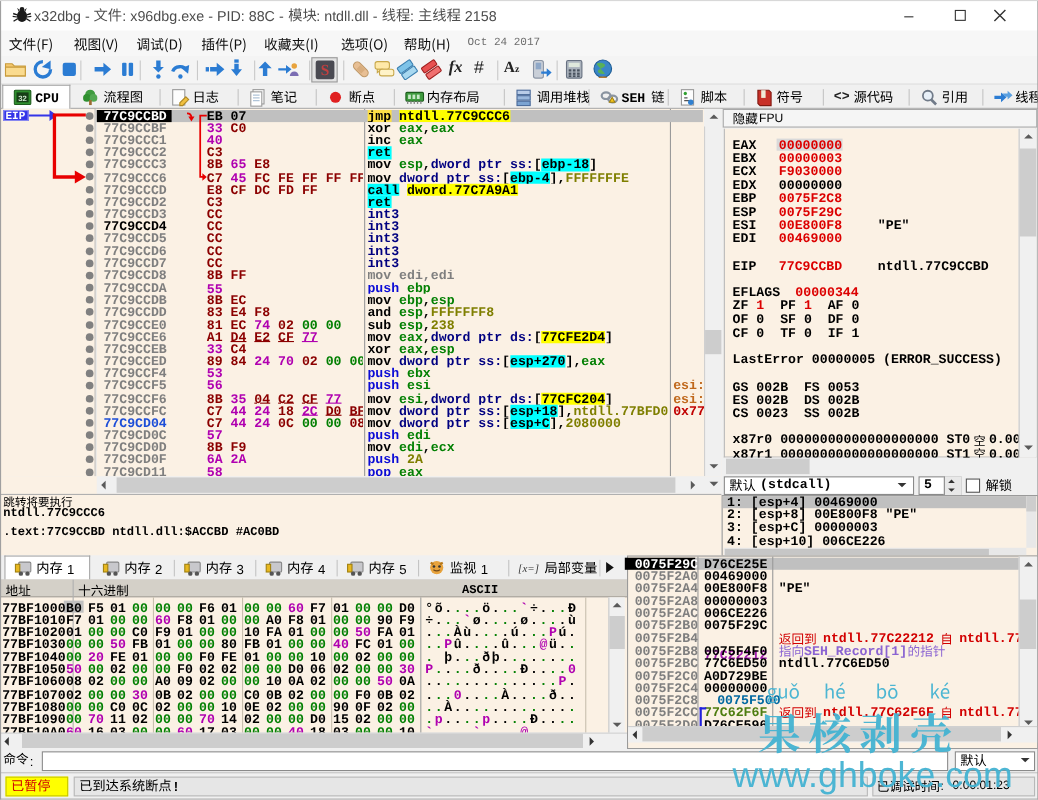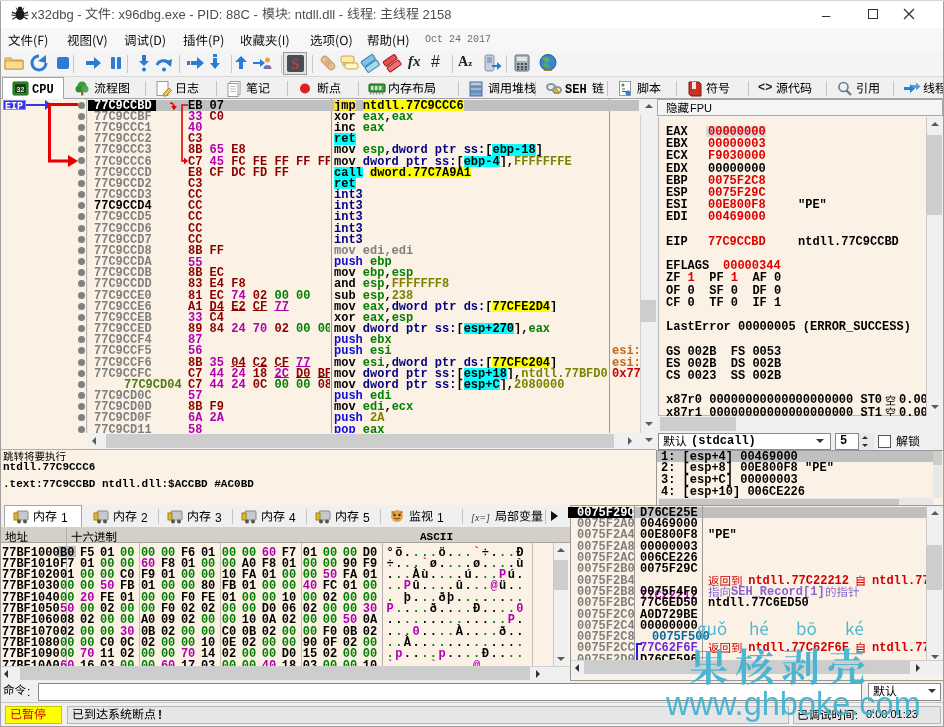--- a/index.html
+++ b/index.html
@@ -452,35 +452,35 @@
 <div style="position:absolute;left:94.0px;top:300.76px;font:700 12px 'Liberation Mono',monospace;color:#7f7f7f;white-space:pre;line-height:12px;">77C9CCE6</div>
 <div style="position:absolute;left:188.0px;top:300.76px;font:700 12px 'Liberation Mono',monospace;color:#000;white-space:pre;line-height:12px;width:142px;overflow:hidden;height:11.4px;"><span style="color:#8b0000;">A1</span><span> </span><span style="color:#8b0000;text-decoration:underline;text-decoration-thickness:1px;text-underline-offset:0px;">D4</span><span> </span><span style="color:#8b0000;text-decoration:underline;text-decoration-thickness:1px;text-underline-offset:0px;">E2</span><span> </span><span style="color:#8b0000;text-decoration:underline;text-decoration-thickness:1px;text-underline-offset:0px;">CF</span><span> </span><span style="color:#b000b0;text-decoration:underline;text-decoration-thickness:1px;text-underline-offset:0px;">77</span></div>
 <div style="position:absolute;left:334.0px;top:300.76px;font:700 12px 'Liberation Mono',monospace;color:#000;white-space:pre;line-height:12px;width:273px;overflow:hidden;height:11.4px;"><span style="color:#000;">mov </span><span style="color:#038003;">eax</span><span style="color:#000;">,</span><span style="color:#000080;">dword ptr </span><span style="color:#000080;">ds:</span><span style="color:#000;">[</span><span style="color:#000;background:#ffff00;">77CFE2D4</span><span style="color:#000;">]</span></div>
 <div style="position:absolute;left:94.0px;top:311.93px;font:700 12px 'Liberation Mono',monospace;color:#7f7f7f;white-space:pre;line-height:12px;">77C9CCEB</div>
 <div style="position:absolute;left:188.0px;top:311.93px;font:700 12px 'Liberation Mono',monospace;color:#000;white-space:pre;line-height:12px;width:142px;overflow:hidden;height:11.4px;"><span style="color:#b000b0;">33</span><span> </span><span style="color:#8b0000;">C4</span></div>
 <div style="position:absolute;left:334.0px;top:311.93px;font:700 12px 'Liberation Mono',monospace;color:#000;white-space:pre;line-height:12px;width:273px;overflow:hidden;height:11.4px;"><span style="color:#000;">xor </span><span style="color:#038003;">eax</span><span style="color:#000;">,</span><span style="color:#038003;">esp</span></div>
 <div style="position:absolute;left:94.0px;top:323.10px;font:700 12px 'Liberation Mono',monospace;color:#7f7f7f;white-space:pre;line-height:12px;">77C9CCED</div>
 <div style="position:absolute;left:188.0px;top:323.10px;font:700 12px 'Liberation Mono',monospace;color:#000;white-space:pre;line-height:12px;width:142px;overflow:hidden;height:11.4px;"><span style="color:#8b0000;">89</span><span> </span><span style="color:#8b0000;">84</span><span> </span><span style="color:#b000b0;">24</span><span> </span><span style="color:#b000b0;">70</span><span> </span><span style="color:#8b0000;">02</span><span> </span><span style="color:#038003;">00</span><span> </span><span style="color:#038003;">00</span></div>
 <div style="position:absolute;left:334.0px;top:323.10px;font:700 12px 'Liberation Mono',monospace;color:#000;white-space:pre;line-height:12px;width:273px;overflow:hidden;height:11.4px;"><span style="color:#000;">mov </span><span style="color:#000080;">dword ptr </span><span style="color:#000080;">ss:</span><span style="color:#000;">[</span><span style="color:#000;background:#0ff;">esp+270</span><span style="color:#000;">]</span><span style="color:#000;">,</span><span style="color:#038003;">eax</span></div>
 <div style="position:absolute;left:94.0px;top:334.27px;font:700 12px 'Liberation Mono',monospace;color:#7f7f7f;white-space:pre;line-height:12px;">77C9CCF4</div>
-<div style="position:absolute;left:188.0px;top:334.27px;font:700 12px 'Liberation Mono',monospace;color:#000;white-space:pre;line-height:12px;width:142px;overflow:hidden;height:11.4px;"><span style="color:#b000b0;">87</span></div>
+<div style="position:absolute;left:188.0px;top:334.27px;font:700 12px 'Liberation Mono',monospace;color:#000;white-space:pre;line-height:12px;width:142px;overflow:hidden;height:11.4px;"><span style="color:#b000b0;">53</span></div>
 <div style="position:absolute;left:334.0px;top:334.27px;font:700 12px 'Liberation Mono',monospace;color:#000;white-space:pre;line-height:12px;width:273px;overflow:hidden;height:11.4px;"><span style="color:#0a0ad6;">push </span><span style="color:#038003;">ebx</span></div>
 <div style="position:absolute;left:94.0px;top:345.44px;font:700 12px 'Liberation Mono',monospace;color:#7f7f7f;white-space:pre;line-height:12px;">77C9CCF5</div>
 <div style="position:absolute;left:188.0px;top:345.44px;font:700 12px 'Liberation Mono',monospace;color:#000;white-space:pre;line-height:12px;width:142px;overflow:hidden;height:11.4px;"><span style="color:#b000b0;">56</span></div>
 <div style="position:absolute;left:334.0px;top:345.44px;font:700 12px 'Liberation Mono',monospace;color:#000;white-space:pre;line-height:12px;width:273px;overflow:hidden;height:11.4px;"><span style="color:#0a0ad6;">push </span><span style="color:#038003;">esi</span></div>
 <div style="position:absolute;left:612.0px;top:345.44px;font:700 12px 'Liberation Mono',monospace;color:#c0681c;white-space:pre;line-height:12px;width:28px;overflow:hidden;height:11.4px;">esi:</div>
 <div style="position:absolute;left:94.0px;top:356.61px;font:700 12px 'Liberation Mono',monospace;color:#7f7f7f;white-space:pre;line-height:12px;">77C9CCF6</div>
 <div style="position:absolute;left:188.0px;top:356.61px;font:700 12px 'Liberation Mono',monospace;color:#000;white-space:pre;line-height:12px;width:142px;overflow:hidden;height:11.4px;"><span style="color:#8b0000;">8B</span><span> </span><span style="color:#b000b0;">35</span><span> </span><span style="color:#8b0000;text-decoration:underline;text-decoration-thickness:1px;text-underline-offset:0px;">04</span><span> </span><span style="color:#8b0000;text-decoration:underline;text-decoration-thickness:1px;text-underline-offset:0px;">C2</span><span> </span><span style="color:#8b0000;text-decoration:underline;text-decoration-thickness:1px;text-underline-offset:0px;">CF</span><span> </span><span style="color:#b000b0;text-decoration:underline;text-decoration-thickness:1px;text-underline-offset:0px;">77</span></div>
 <div style="position:absolute;left:334.0px;top:356.61px;font:700 12px 'Liberation Mono',monospace;color:#000;white-space:pre;line-height:12px;width:273px;overflow:hidden;height:11.4px;"><span style="color:#000;">mov </span><span style="color:#038003;">esi</span><span style="color:#000;">,</span><span style="color:#000080;">dword ptr </span><span style="color:#000080;">ds:</span><span style="color:#000;">[</span><span style="color:#000;background:#ffff00;">77CFC204</span><span style="color:#000;">]</span></div>
 <div style="position:absolute;left:612.0px;top:356.61px;font:700 12px 'Liberation Mono',monospace;color:#c0681c;white-space:pre;line-height:12px;width:28px;overflow:hidden;height:11.4px;">esi:</div>
 <div style="position:absolute;left:94.0px;top:367.78px;font:700 12px 'Liberation Mono',monospace;color:#7f7f7f;white-space:pre;line-height:12px;">77C9CCFC</div>
 <div style="position:absolute;left:188.0px;top:367.78px;font:700 12px 'Liberation Mono',monospace;color:#000;white-space:pre;line-height:12px;width:142px;overflow:hidden;height:11.4px;"><span style="color:#8b0000;">C7</span><span> </span><span style="color:#b000b0;">44</span><span> </span><span style="color:#b000b0;">24</span><span> </span><span style="color:#8b0000;">18</span><span> </span><span style="color:#b000b0;text-decoration:underline;text-decoration-thickness:1px;text-underline-offset:0px;">2C</span><span> </span><span style="color:#8b0000;text-decoration:underline;text-decoration-thickness:1px;text-underline-offset:0px;">D0</span><span> </span><span style="color:#8b0000;text-decoration:underline;text-decoration-thickness:1px;text-underline-offset:0px;">BF</span></div>
 <div style="position:absolute;left:334.0px;top:367.78px;font:700 12px 'Liberation Mono',monospace;color:#000;white-space:pre;line-height:12px;width:273px;overflow:hidden;height:11.4px;"><span style="color:#000;">mov </span><span style="color:#000080;">dword ptr </span><span style="color:#000080;">ss:</span><span style="color:#000;">[</span><span style="color:#000;background:#0ff;">esp+18</span><span style="color:#000;">]</span><span style="color:#000;">,</span><span style="color:#7f7f00;">ntdll.77BFD020</span></div>
 <div style="position:absolute;left:612.0px;top:367.78px;font:700 12px 'Liberation Mono',monospace;color:#c00000;white-space:pre;line-height:12px;width:28px;overflow:hidden;height:11.4px;">0x77</div>
-<div style="position:absolute;left:94.0px;top:378.95px;font:700 12px 'Liberation Mono',monospace;color:#4d7c0f;white-space:pre;line-height:12px;margin-left:30px;">77C9CD04</div>
+<div style="position:absolute;left:94.0px;top:378.95px;font:700 12px 'Liberation Mono',monospace;color:#1d4ed8;white-space:pre;line-height:12px;">77C9CD04</div>
 <div style="position:absolute;left:188.0px;top:378.95px;font:700 12px 'Liberation Mono',monospace;color:#000;white-space:pre;line-height:12px;width:142px;overflow:hidden;height:11.4px;"><span style="color:#8b0000;">C7</span><span> </span><span style="color:#b000b0;">44</span><span> </span><span style="color:#b000b0;">24</span><span> </span><span style="color:#8b0000;">0C</span><span> </span><span style="color:#038003;">00</span><span> </span><span style="color:#038003;">00</span><span> </span><span style="color:#8b0000;">08</span></div>
 <div style="position:absolute;left:334.0px;top:378.95px;font:700 12px 'Liberation Mono',monospace;color:#000;white-space:pre;line-height:12px;width:273px;overflow:hidden;height:11.4px;"><span style="color:#000;">mov </span><span style="color:#000080;">dword ptr </span><span style="color:#000080;">ss:</span><span style="color:#000;">[</span><span style="color:#000;background:#0ff;">esp+C</span><span style="color:#000;">]</span><span style="color:#000;">,</span><span style="color:#7f7f00;">2080000</span></div>
 <div style="position:absolute;left:94.0px;top:390.12px;font:700 12px 'Liberation Mono',monospace;color:#7f7f7f;white-space:pre;line-height:12px;">77C9CD0C</div>
 <div style="position:absolute;left:188.0px;top:390.12px;font:700 12px 'Liberation Mono',monospace;color:#000;white-space:pre;line-height:12px;width:142px;overflow:hidden;height:11.4px;"><span style="color:#b000b0;">57</span></div>
 <div style="position:absolute;left:334.0px;top:390.12px;font:700 12px 'Liberation Mono',monospace;color:#000;white-space:pre;line-height:12px;width:273px;overflow:hidden;height:11.4px;"><span style="color:#0a0ad6;">push </span><span style="color:#038003;">edi</span></div>
 <div style="position:absolute;left:94.0px;top:401.29px;font:700 12px 'Liberation Mono',monospace;color:#7f7f7f;white-space:pre;line-height:12px;">77C9CD0D</div>
 <div style="position:absolute;left:188.0px;top:401.29px;font:700 12px 'Liberation Mono',monospace;color:#000;white-space:pre;line-height:12px;width:142px;overflow:hidden;height:11.4px;"><span style="color:#8b0000;">8B</span><span> </span><span style="color:#8b0000;">F9</span></div>
 <div style="position:absolute;left:334.0px;top:401.29px;font:700 12px 'Liberation Mono',monospace;color:#000;white-space:pre;line-height:12px;width:273px;overflow:hidden;height:11.4px;"><span style="color:#000;">mov </span><span style="color:#038003;">edi</span><span style="color:#000;">,</span><span style="color:#038003;">ecx</span></div>
 <div style="position:absolute;left:94.0px;top:412.46px;font:700 12px 'Liberation Mono',monospace;color:#7f7f7f;white-space:pre;line-height:12px;">77C9CD0F</div>
 <div style="position:absolute;left:188.0px;top:412.46px;font:700 12px 'Liberation Mono',monospace;color:#000;white-space:pre;line-height:12px;width:142px;overflow:hidden;height:11.4px;"><span style="color:#b000b0;">6A</span><span> </span><span style="color:#b000b0;">2A</span></div>
@@ -956,21 +956,21 @@
 <div style="position:absolute;left:577.0px;top:597.20px;font:700 12px 'Liberation Mono',monospace;color:#7f7f7f;white-space:pre;line-height:12px;">0075F2BC</div>
 <div style="position:absolute;left:640.0px;top:597.20px;font:700 12px 'Liberation Mono',monospace;color:#000;white-space:pre;line-height:12px;">77C6ED50</div>
 <div style="position:absolute;left:708.0px;top:597.20px;font:700 12px 'Liberation Mono',monospace;color:#000;white-space:pre;line-height:12px;">ntdll.77C6ED50</div>
 <div style="position:absolute;left:577.0px;top:608.50px;font:700 12px 'Liberation Mono',monospace;color:#7f7f7f;white-space:pre;line-height:12px;">0075F2C0</div>
 <div style="position:absolute;left:640.0px;top:608.50px;font:700 12px 'Liberation Mono',monospace;color:#000;white-space:pre;line-height:12px;">A0D729BE</div>
 <div style="position:absolute;left:577.0px;top:619.80px;font:700 12px 'Liberation Mono',monospace;color:#7f7f7f;white-space:pre;line-height:12px;">0075F2C4</div>
 <div style="position:absolute;left:640.0px;top:619.80px;font:700 12px 'Liberation Mono',monospace;color:#000;white-space:pre;line-height:12px;">00000000</div>
 <div style="position:absolute;left:577.0px;top:631.10px;font:700 12px 'Liberation Mono',monospace;color:#7f7f7f;white-space:pre;line-height:12px;">0075F2C8</div>
 <div style="position:absolute;left:652px;top:631.10px;font:700 12px 'Liberation Mono',monospace;color:#0369a1;white-space:pre;line-height:12px;">0075F500</div>
 <div style="position:absolute;left:577.0px;top:642.40px;font:700 12px 'Liberation Mono',monospace;color:#7f7f7f;white-space:pre;line-height:12px;">0075F2CC</div>
-<div style="position:absolute;left:640.0px;top:642.40px;font:700 12px 'Liberation Mono',monospace;color:#6d28d9;white-space:pre;line-height:12px;">77C62F6F</div>
+<div style="position:absolute;left:640.0px;top:642.40px;font:700 12px 'Liberation Mono',monospace;color:#4d7c0f;white-space:pre;line-height:12px;">77C62F6F</div>
 <svg style="position:absolute;left:708.0px;top:642.4px;overflow:visible;" width="40" height="12" fill="#d20000">
     <use href="#g80" transform="matrix(0.0115 0 0 -0.0115 0.00 10.12)"></use>
     <use href="#g81" transform="matrix(0.0115 0 0 -0.0115 11.50 10.12)"></use>
     <use href="#g82" transform="matrix(0.0115 0 0 -0.0115 23.00 10.12)"></use>
   </svg>
 <div style="position:absolute;left:748.2px;top:642.40px;font:700 12px 'Liberation Mono',monospace;color:#d20000;white-space:pre;line-height:12px;">ntdll.77C62F6F</div>
 <svg style="position:absolute;left:849.0px;top:642.4px;overflow:visible;" width="23" height="12" fill="#d20000">
     <use href="#g83" transform="matrix(0.0115 0 0 -0.0115 5.75 10.12)"></use>
   </svg>
 <div style="position:absolute;left:872.0px;top:642.40px;font:700 12px 'Liberation Mono',monospace;color:#d20000;white-space:pre;line-height:12px;">ntdll.77</div>

